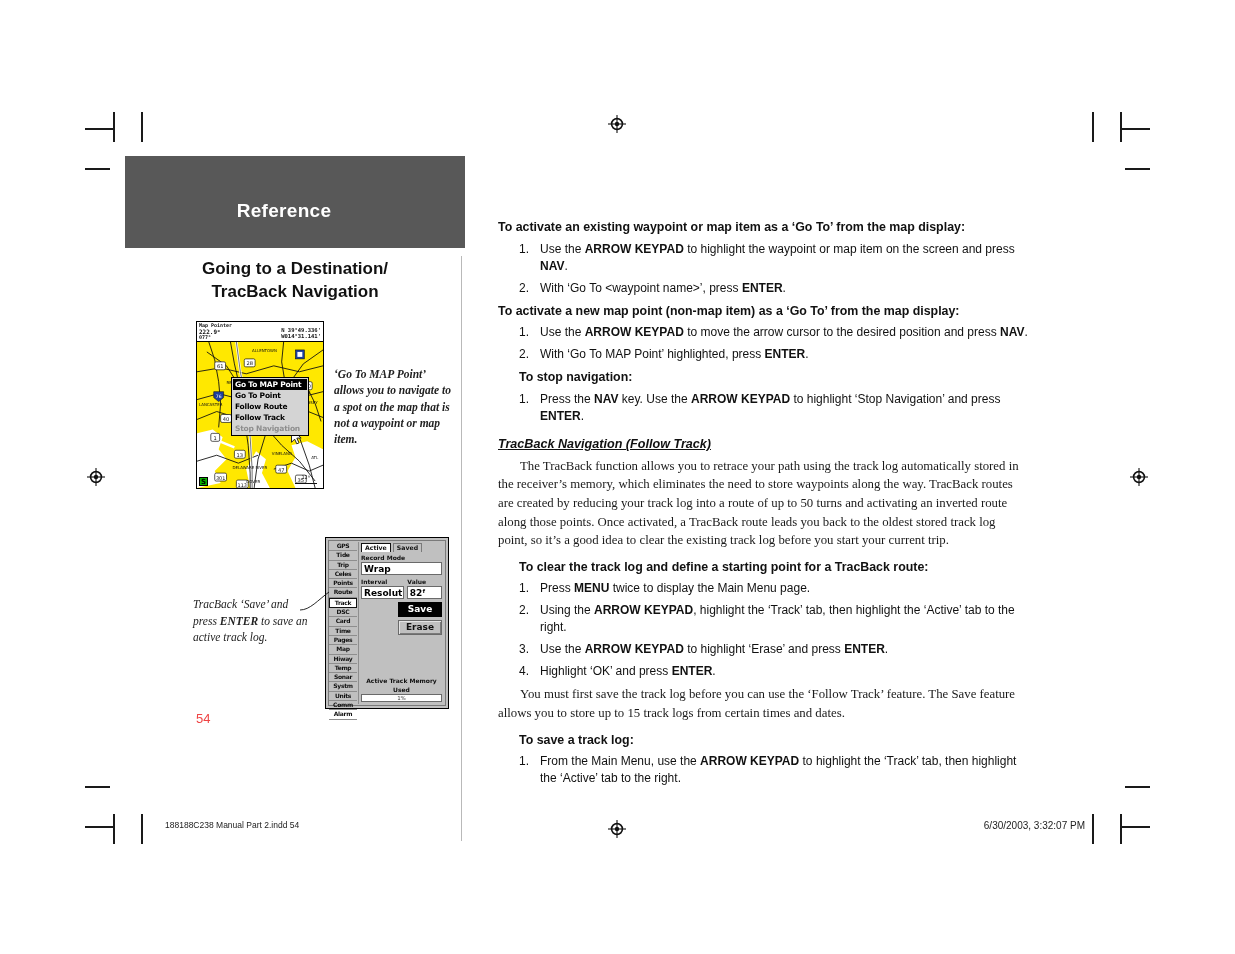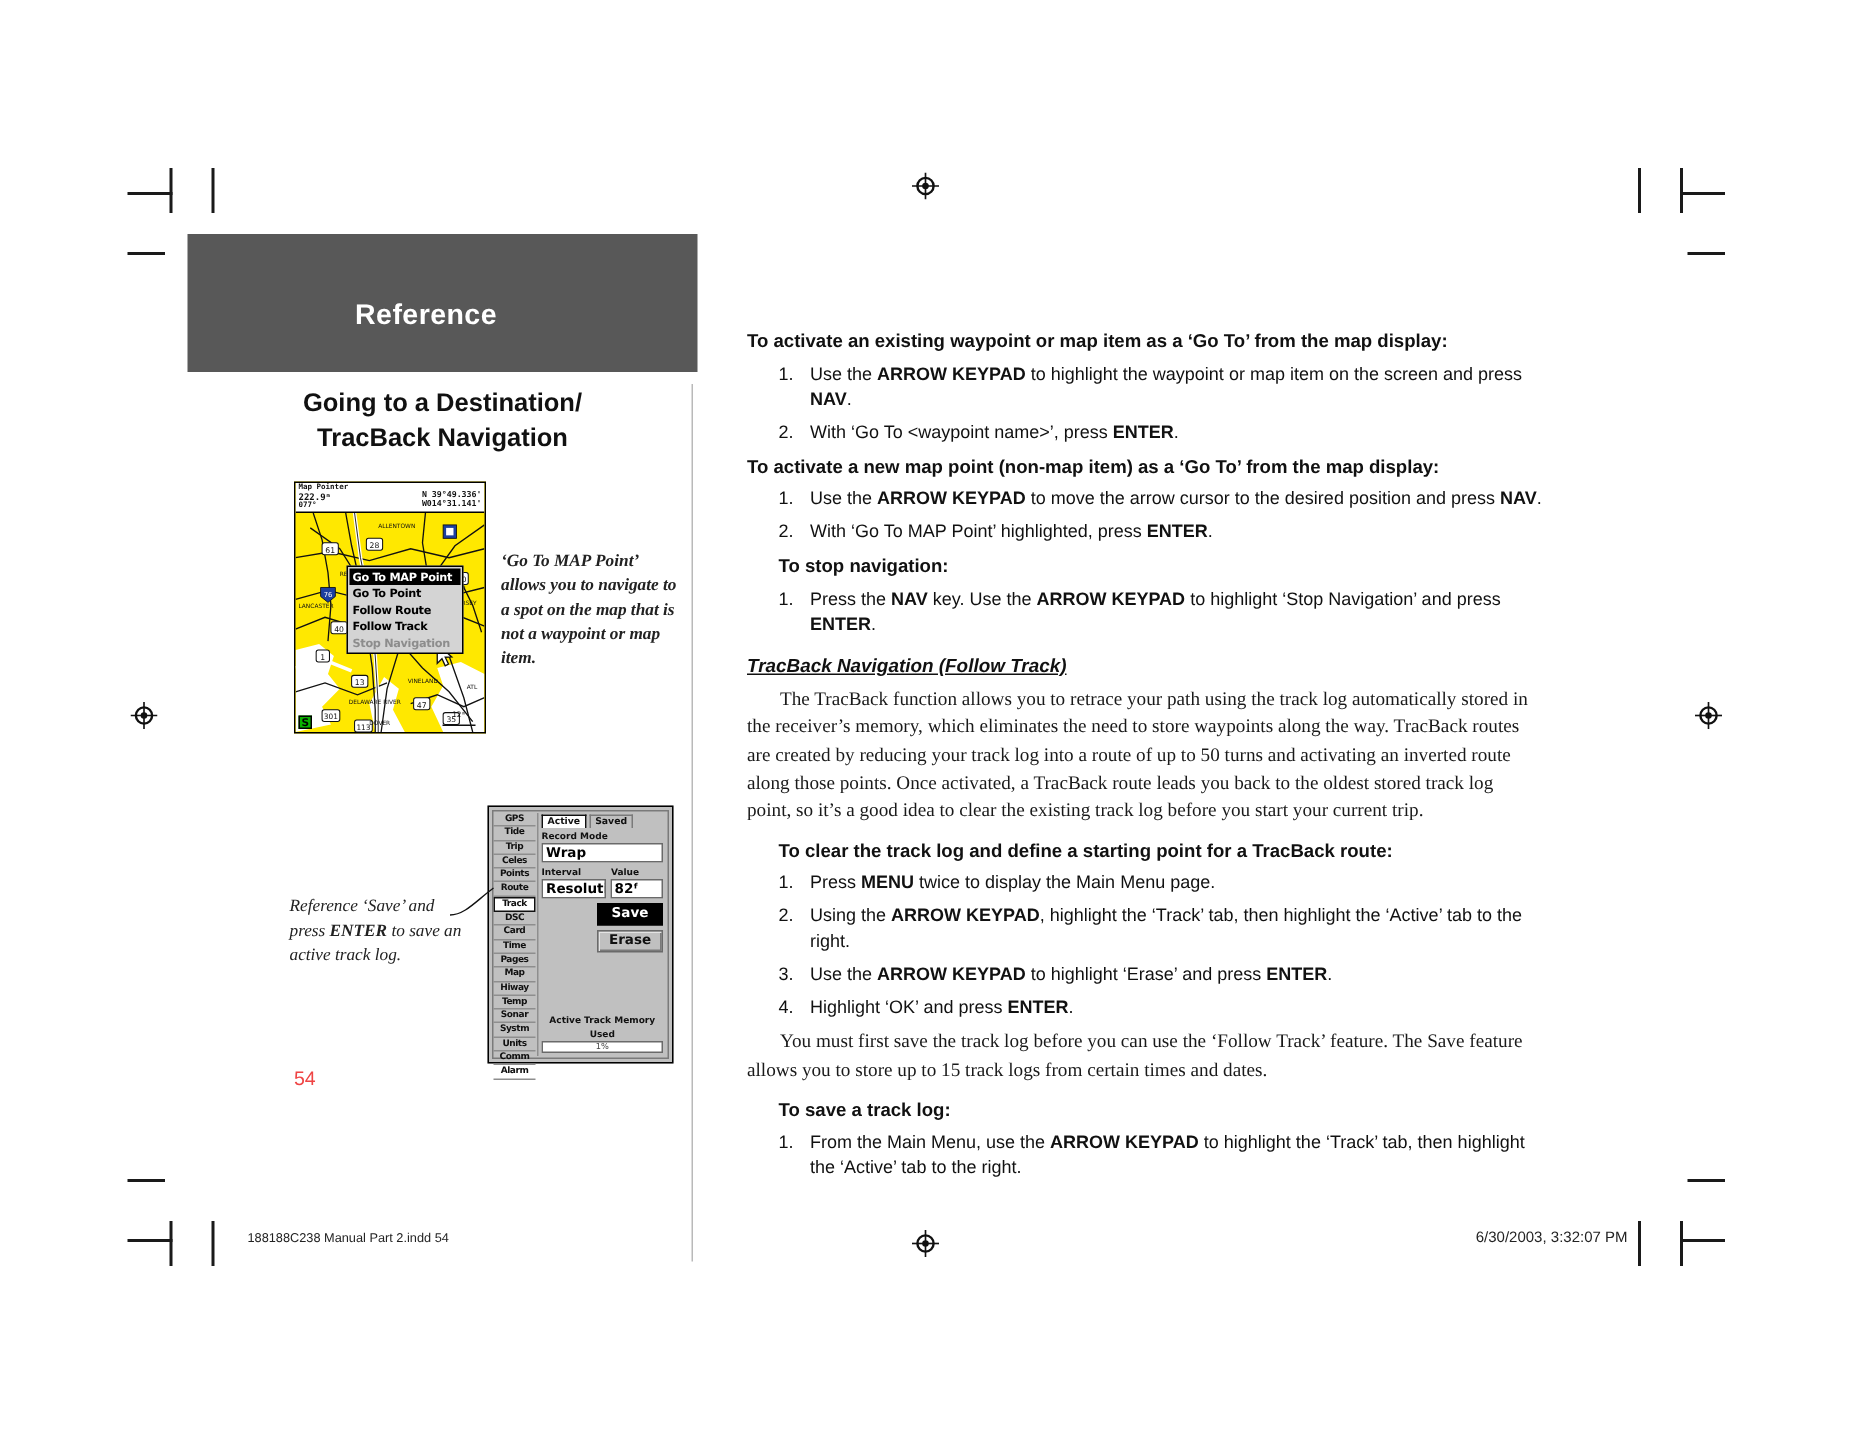--- a/index.html
+++ b/index.html
@@ -429,21 +429,21 @@
 
         <div class="tk-mem">
           <div class="tk-mem-label">Active Track Memory Used</div>
           <div class="tk-mem-bar">1%</div>
         </div>
       </div>
     </div>
   </div>
 
   <div class="cap-track">
-    <span>Reference ‘Save’ and press </span><b>ENTER</b><span> to save an active track log.</span>
+    <span>TracBack ‘Save’ and press </span><b>ENTER</b><span> to save an active track log.</span>
   </div>
 
   <svg class="leader" viewBox="0 0 30 30">
     <path d="M0,22 C10,22 18,12 29,4" stroke="#111" stroke-width="0.9" fill="none"></path>
   </svg>
 
   <div class="col-right">
 
     <div class="h-run">To activate an existing waypoint or map item as a ‘Go To’ from the map display:</div>
     <ol class="steps">

